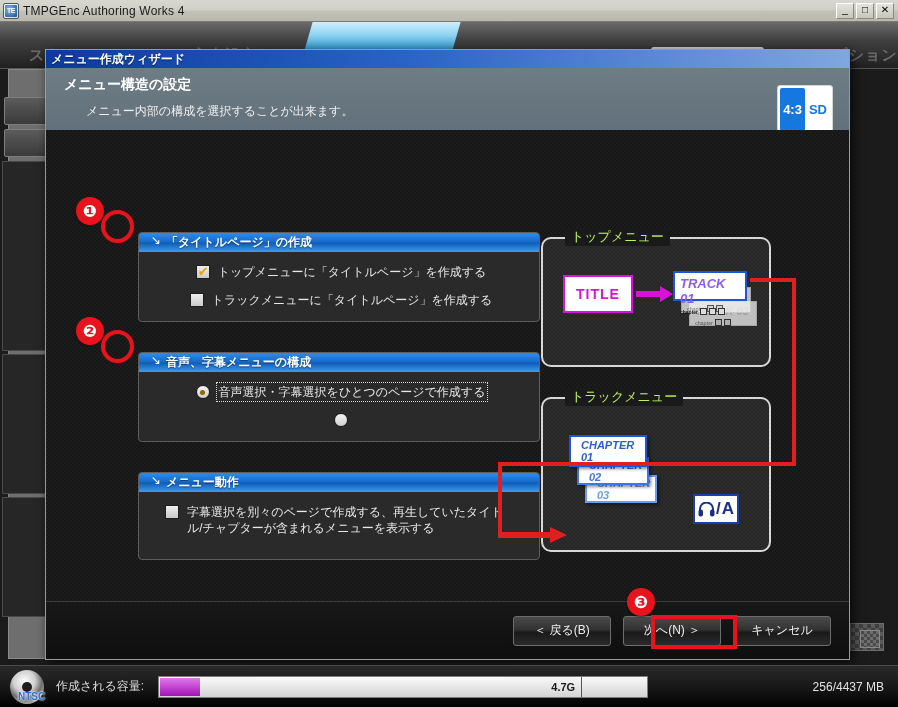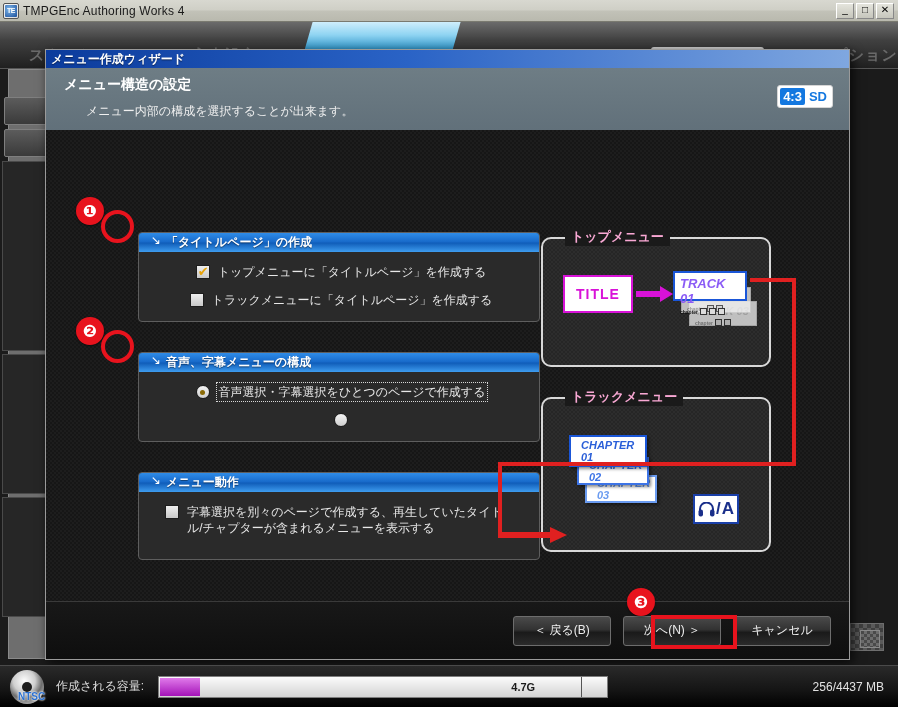--- a/index.html
+++ b/index.html
@@ -148,21 +148,21 @@
     content:""; position:absolute; left:12px; top:12px; width:10px; height:10px;
     border-radius:50%; background:#1d1d1d;
   }
   .ntsc-label {
     position: absolute; left: 8px; bottom: 2px;
     font-size: 10px; font-weight: bold; color: #2a6fd0;
     text-shadow: 0 0 2px #fff, 0 0 2px #fff;
   }
   .cap-label { color: #dcdcdc; font-size: 12px; margin-left: 12px; white-space: nowrap; }
   .capbar {
-    margin-left: 14px; width: 450px; height: 22px;
+    margin-left: 14px; width: 490px; height: 22px;
     background: linear-gradient(180deg,#fbfbfb,#d3d3d3);
     border: 1px solid #7d7d7d; position: relative; display: flex; align-items: center;
   }
   .capbar .used {
     position: absolute; left: 1px; top: 1px; bottom: 1px; width: 40px;
     background: linear-gradient(180deg,#e07aea,#a413b8);
   }
   .capbar .marker {
     position: absolute; top: 0; bottom: 0; width: 1px; background: #555;
   }
@@ -196,21 +196,21 @@
   .dlg-h1 { color: #fff; font-size: 14px; font-weight: bold; }
   .dlg-h2 { color: #f0f0f0; font-size: 12px; margin-top: 9px; margin-left: 22px; }
   .aspect-badge {
     position: absolute; right: 16px; top: 17px;
     background: #fff; border-radius: 3px; padding: 2px 5px 2px 2px;
     display: flex; align-items: center; gap: 4px;
     border: 1px solid #d6d6d6;
   }
   .aspect-badge .ratio {
     background: #1478e0; color: #fff; font-weight: bold; font-size: 13px;
-    padding: 1px 3px; border-radius: 2px;
+    padding: 14px 3px; border-radius: 2px;
   }
   .aspect-badge .sd { color: #1478e0; font-weight: bold; font-size: 13px; }
 
   .dlg-body {
     position: absolute; left: 0; top: 80px; right: 0; bottom: 58px;
     background:
       repeating-conic-gradient(#1d1d1d 0% 25%, #161616 0% 50%) 0 0/4px 4px;
   }
   .dlg-footer {
     position: absolute; left: 0; right: 0; bottom: 0; height: 58px;
@@ -285,21 +285,21 @@
 
   
   .prevpanel {
     position: absolute;
     background: repeating-conic-gradient(#2d2d2d 0% 25%, #262626 0% 50%) 0 0/4px 4px;
     border: 2px solid #d8d8d8; border-radius: 10px;
   }
   .prev-cap {
     position: absolute; top: -11px; left: 22px;
     background: #1a1a1a; padding: 0 6px;
-    color: #f9a8d4; font-size: 13px; font-weight: bold;
+    color: #bef264; font-size: 13px; font-weight: normal;
     white-space: nowrap;
   }
   .card {
     position: absolute;
     background: #fff;
     display: flex; align-items: center;
   }
   .title-card {
     border: 2px solid #d812d8;
     justify-content: center;

